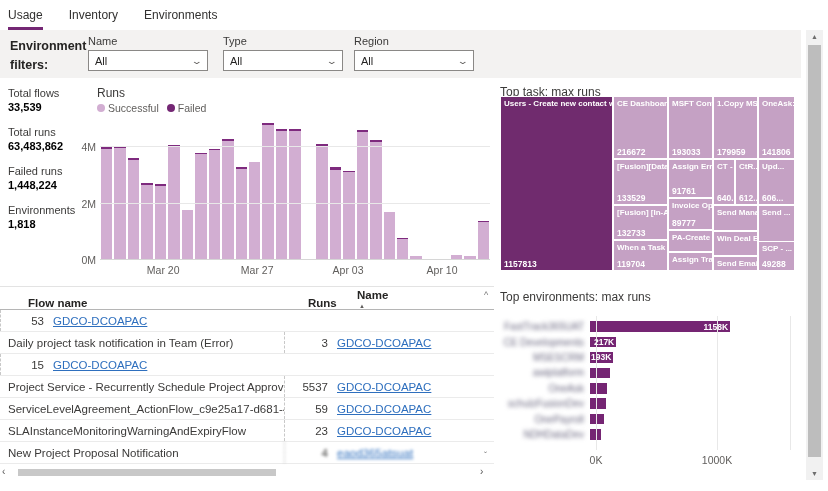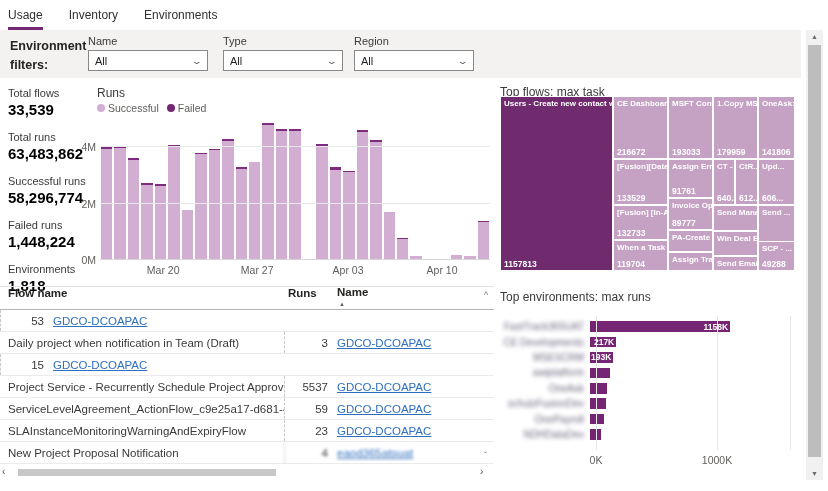--- a/index.html
+++ b/index.html
@@ -20,21 +20,21 @@
 .field { position: absolute; top: 5px; }
 .field-label { font-size: 11px; color: #3b3a39; margin-bottom: 3px; }
 .select { width: 120px; height: 21px; background: #fff; border: 1px solid #8a8886;
   font-size: 11px; color: #252423; display: flex; align-items: center;
   justify-content: space-between; padding: 0 6px; cursor: pointer; }
 .chev { color: #605e5c; font-size: 9px; transform: scaleX(1.6); }
 
 .stats { position: absolute; left: 8px; top: 87px; width: 86px; }
 .stat { margin-bottom: 13px; }
 .stat-label { font-size: 11px; color: #3b3a39; margin-bottom: 2px; white-space: nowrap; }
-.stat-value { font-size: 15px; font-weight: bold; color: #000; white-space: nowrap; }
+.stat-value { font-size: 11px; font-weight: bold; color: #000; white-space: nowrap; }
 
 .runs-panel { position: absolute; left: 74px; top: 85px; width: 420px; height: 200px; }
 .panel-title { font-size: 12px; color: #3b3a39; }
 .runs-title { position: absolute; left: 23px; top: 1px; }
 .legend { position: absolute; left: 23px; top: 17px; display: flex; gap: 8px;
   font-size: 10.5px; color: #605e5c; }
 .legend-item { display: flex; align-items: center; gap: 3px; }
 .legend-dot { width: 8px; height: 8px; border-radius: 50%; }
 .runs-plot { position: absolute; left: 26px; top: 30px; width: 390px; height: 145px; }
 .gridline-h { position: absolute; left: 0; right: 0; height: 1px; background: #e8e8e8; }
@@ -55,22 +55,22 @@
 .treemap { position: absolute; left: 2px; top: 11px; width: 295px; height: 175px; }
 .tile { position: absolute; background: var(--treemapLight); border: 1px solid #fff;
   overflow: hidden; cursor: pointer; }
 .tile-dark { background: var(--treemapDark); }
 .tile-label { font-size: 8px; font-weight: bold; color: #fff; padding: 2px 2px 0 3px;
   white-space: nowrap; overflow: hidden; }
 .tile-value { position: absolute; left: 3px; bottom: 1px; font-size: 8.5px;
   font-weight: bold; color: #fff; white-space: nowrap; }
 
 .table-panel { position: absolute; left: 0; top: 286px; width: 494px; height: 195px; overflow: hidden; }
-.thead { display: flex; height: 24px; align-items: flex-start; font-weight: bold;
-  font-size: 11.5px; color: #252423; border-top: 1px solid #e3e3e3; border-bottom: 1px solid #b5b5b5; }
+.thead { display: flex; height: 24px; align-items: flex-end; font-weight: bold;
+  font-size: 11.5px; color: #252423; border-top: 1px solid #e3e3e3; border-bottom: 1px solid #b5b5b5; padding-left: 20px; }
 .th-flow { width: 284px; padding-left: 8px; }
 .th-runs { width: 46px; padding-left: 4px; }
 .th-name { padding-left: 7px; display: flex; flex-direction: column; line-height: 1; }
 .sort-arrow { font-size: 6px; color: #605e5c; margin-top: 2px; padding-left: 2px; }
 .trow { display: flex; height: 22px; align-items: stretch;
   border-bottom: 1px solid #ebebeb; font-size: 11.5px; color: #3b3a39; cursor: default; }
 .tcell-flow { width: 284px; padding-left: 8px; white-space: nowrap; overflow: hidden;
   display: flex; align-items: center; }
 .tcell-runs { width: 46px; border-left: 1px dashed #c8c8c8; display: flex;
   align-items: center; justify-content: flex-end; padding-right: 2px; }
@@ -140,24 +140,20 @@
 <div class="stats">
     <div class="stat">
       <div class="stat-label">Total flows</div>
       <div class="stat-value">33,539</div>
     </div>
     <div class="stat">
       <div class="stat-label">Total runs</div>
       <div class="stat-value">63,483,862</div>
     </div>
     <div class="stat">
-      <div class="stat-label">Successful runs</div>
-      <div class="stat-value">58,296,774</div>
-    </div>
-    <div class="stat">
       <div class="stat-label">Failed runs</div>
       <div class="stat-value">1,448,224</div>
     </div>
     <div class="stat">
       <div class="stat-label">Environments</div>
       <div class="stat-value">1,818</div>
     </div>
   </div>
 
 <div class="runs-panel">
@@ -289,21 +285,21 @@
 <div class="y-tick" style="top: 169px;">0M</div>
     <div class="y-tick" style="top: 112.689px;">2M</div>
     <div class="y-tick" style="top: 56.3786px;">4M</div>
     <div class="x-tick" style="left: 89.18px;">Mar 20</div>
     <div class="x-tick" style="left: 183.17px;">Mar 27</div>
     <div class="x-tick" style="left: 274.04px;">Apr 03</div>
     <div class="x-tick" style="left: 368.03px;">Apr 10</div>
   </div>
 
 <div class="treemap-panel">
-  <div class="panel-title treemap-title">Top flows: max task</div>
+  <div class="panel-title treemap-title">Top task: max runs</div>
   <div class="treemap">
       <div class="tile tile-dark" style="left: 0px; top: 0px; width: 113px; height: 175px;">
         <div class="tile-label">Users - Create new contact when a us...</div>
         <div class="tile-value">1157813</div>
       </div>
       <div class="tile" style="left: 113px; top: 0px; width: 55px; height: 63px;">
         <div class="tile-label">CE Dashboard Fl...</div>
         <div class="tile-value">216672</div>
       </div>
       <div class="tile" style="left: 168px; top: 0px; width: 45px; height: 63px;">
@@ -386,21 +382,21 @@
     </div>
   </div>
   <div>
       <div class="trow">
         <div class="tcell-runs">53</div>
         <div class="tcell-name">
           <span class="tlink">GDCO-DCOAPAC</span>
         </div>
       </div>
       <div class="trow">
-        <div class="tcell-flow">Daily project when notification in Team (Draft)</div>
+        <div class="tcell-flow">Daily project task notification in Team (Error)</div>
         <div class="tcell-runs">3</div>
         <div class="tcell-name">
           <span class="tlink">GDCO-DCOAPAC</span>
         </div>
       </div>
       <div class="trow">
         <div class="tcell-runs">15</div>
         <div class="tcell-name">
           <span class="tlink">GDCO-DCOAPAC</span>
         </div>

